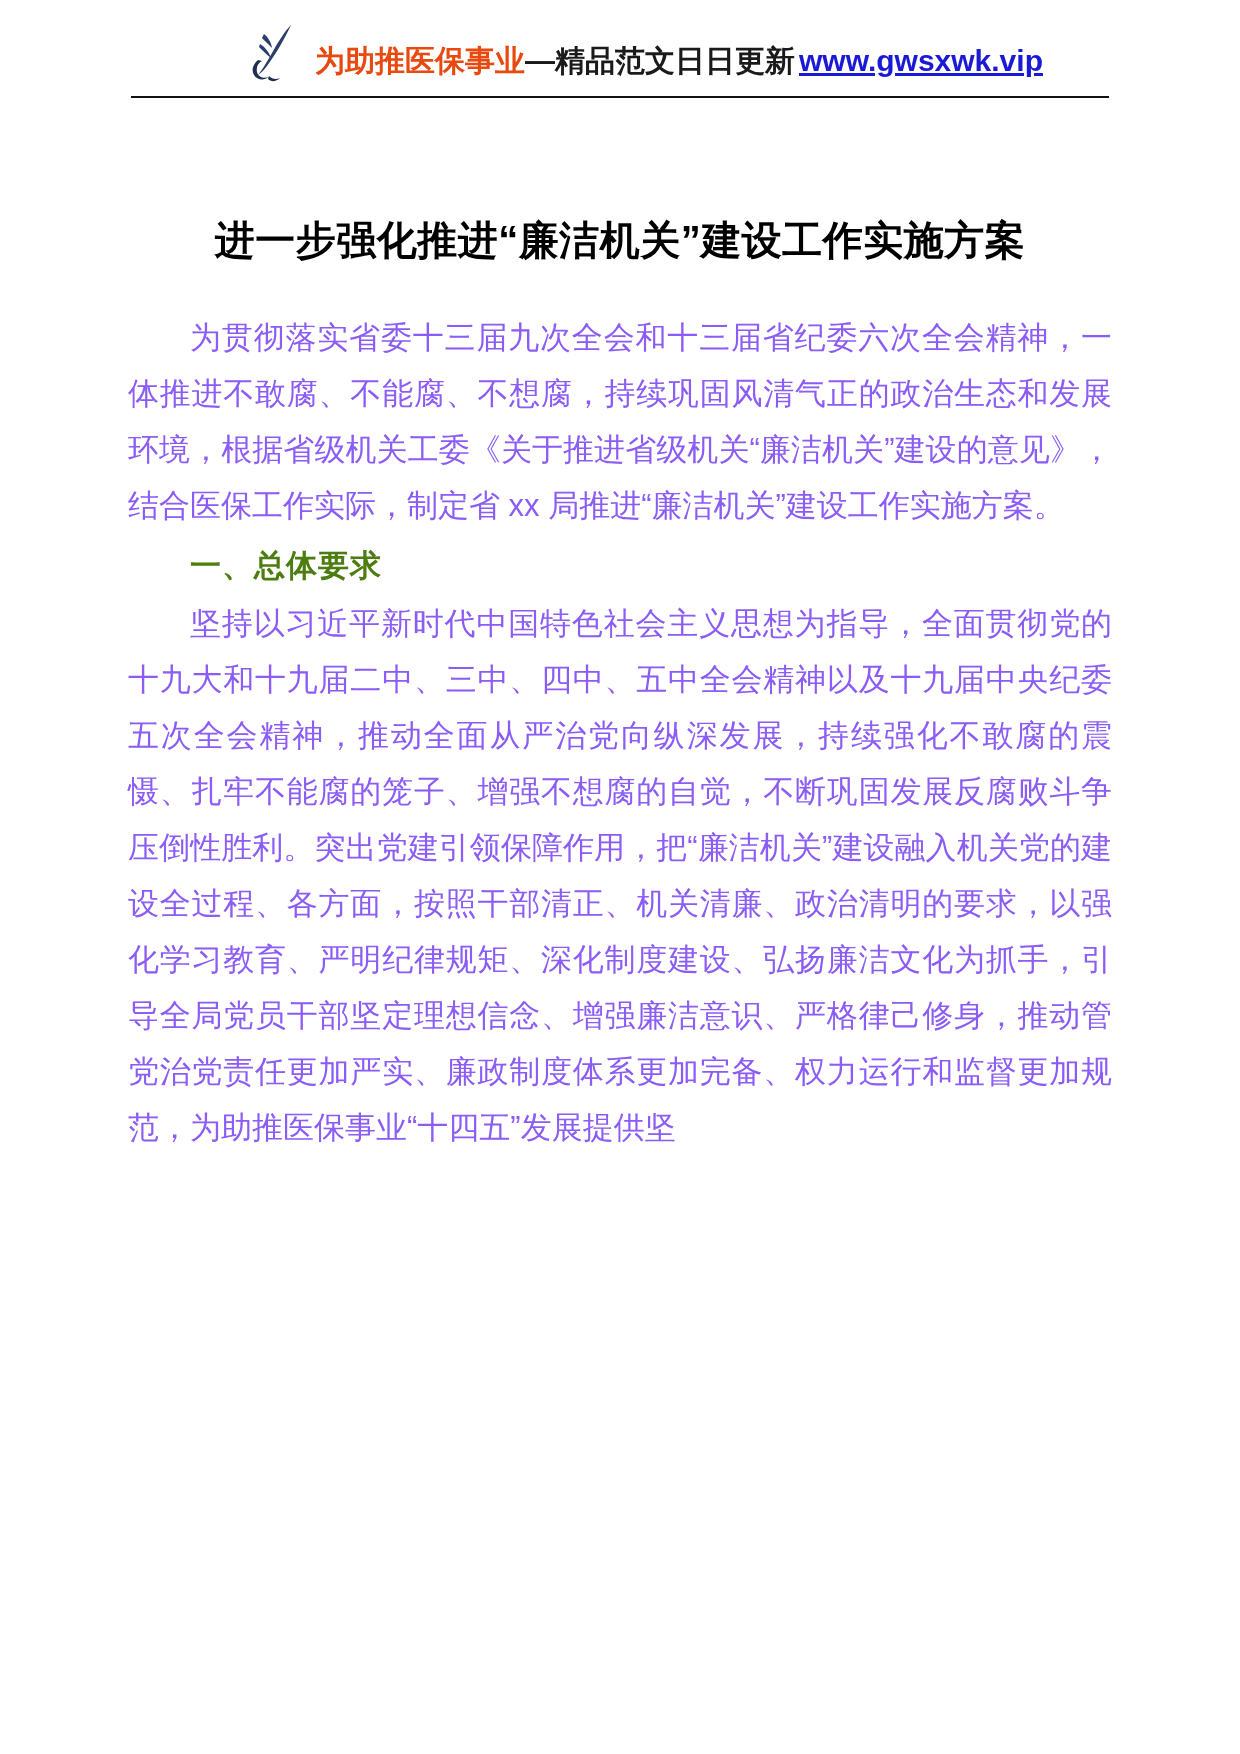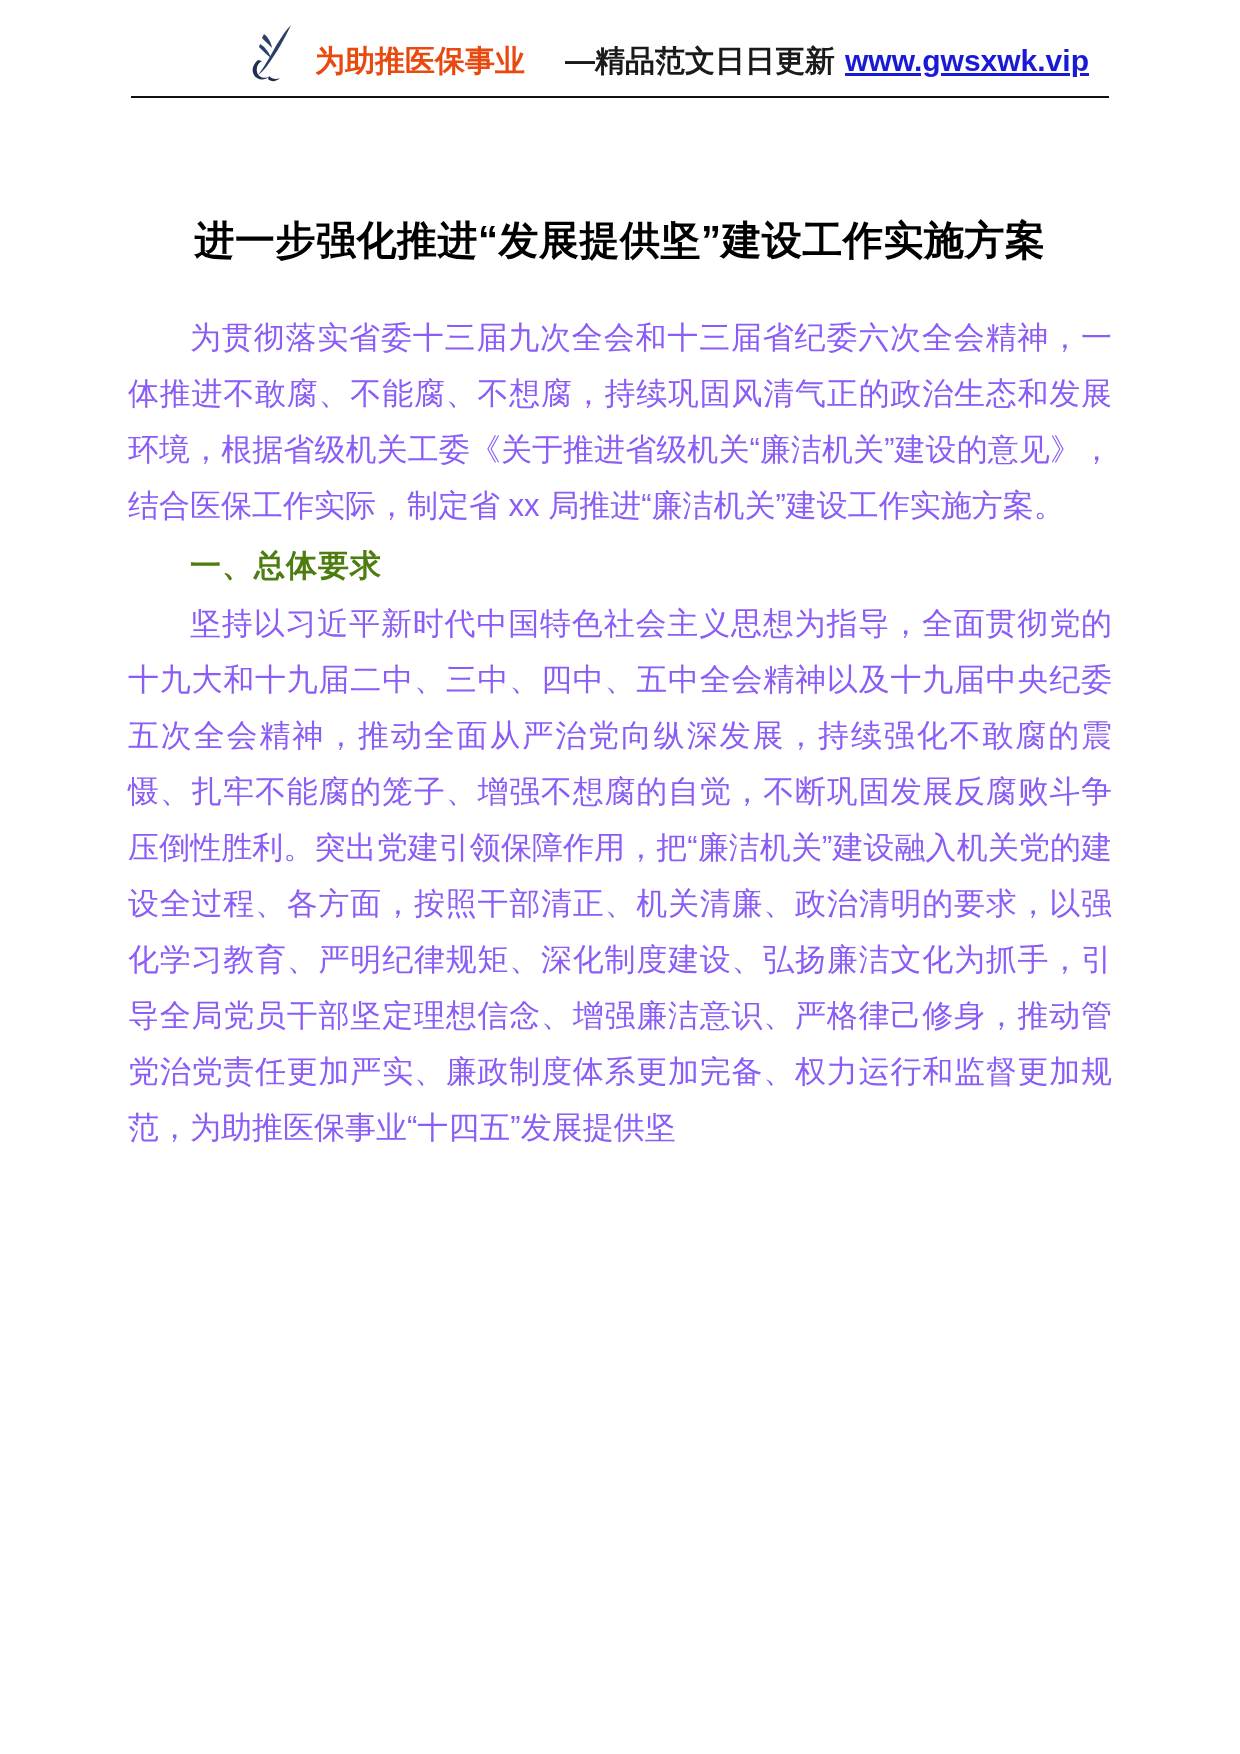--- a/index.html
+++ b/index.html
@@ -46,26 +46,26 @@
   .brand-text {
     font-size: 30px;
     line-height: 1;
     white-space: nowrap;
     font-weight: 700;
     letter-spacing: 0px;
     position: relative;
     top: 8px;
   }
   .brand-name { color: #e8490f; }
-  .brand-tag  { color: #1a1a1a; margin-left: 40px; }
+  .brand-tag  { color: #1a1a1a; }
   .brand-url  {
     color: #1a19d6;
     text-decoration: underline;
     text-underline-offset: 2px;
-    margin-left: 10px;
+    margin-left: 4px;
     font-weight: 700;
   }
 
   .header-rule {
     position: absolute;
     top: 96px;
     left: 131px;
     width: 978px;
     height: 0;
     border-top: 2px solid #111111;
@@ -129,21 +129,21 @@
     </div>
     <div class="brand-text">
       <span class="brand-name">为助推医保事业</span><span class="brand-tag">—精品范文日日更新</span><span class="brand-url">www.gwsxwk.vip</span>
     </div>
   </div>
   <div class="header-rule"></div>
 
   <div class="doc">
 
     <h1 class="doc-title">
-      <span class="tline">进一步强化推进“发展提供坚”建设工作实施方案</span>
+      <span class="tline">进一步强化推进“廉洁机关”建设工作实施方案</span>
     </h1>
 
     <p class="para">为贯彻落实省委十三届九次全会和十三届省纪委六次全会精神，一体推进不敢腐、不能腐、不想腐，持续巩固风清气正的政治生态和发展环境，根据省级机关工委《关于推进省级机关“廉洁机关”建设的意见》，结合医保工作实际，制定省 xx 局推进“廉洁机关”建设工作实施方案。</p>
 
     <p class="heading-red">一、总体要求</p>
 
     <p class="para">坚持以习近平新时代中国特色社会主义思想为指导，全面贯彻党的十九大和十九届二中、三中、四中、五中全会精神以及十九届中央纪委五次全会精神，推动全面从严治党向纵深发展，持续强化不敢腐的震慑、扎牢不能腐的笼子、增强不想腐的自觉，不断巩固发展反腐败斗争压倒性胜利。突出党建引领保障作用，把“廉洁机关”建设融入机关党的建设全过程、各方面，按照干部清正、机关清廉、政治清明的要求，以强化学习教育、严明纪律规矩、深化制度建设、弘扬廉洁文化为抓手，引导全局党员干部坚定理想信念、增强廉洁意识、严格律己修身，推动管党治党责任更加严实、廉政制度体系更加完备、权力运行和监督更加规范，为助推医保事业“十四五”发展提供坚</p>
 
   </div>
 

